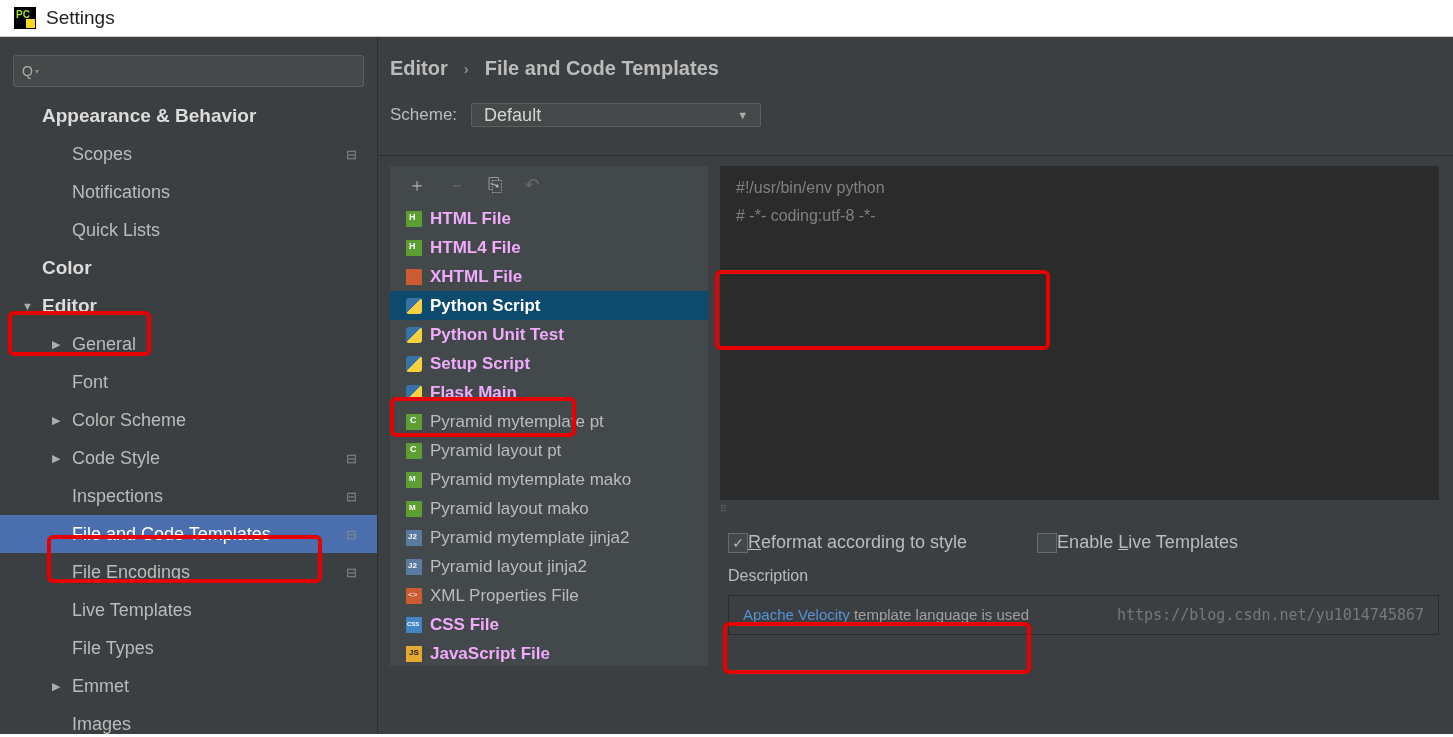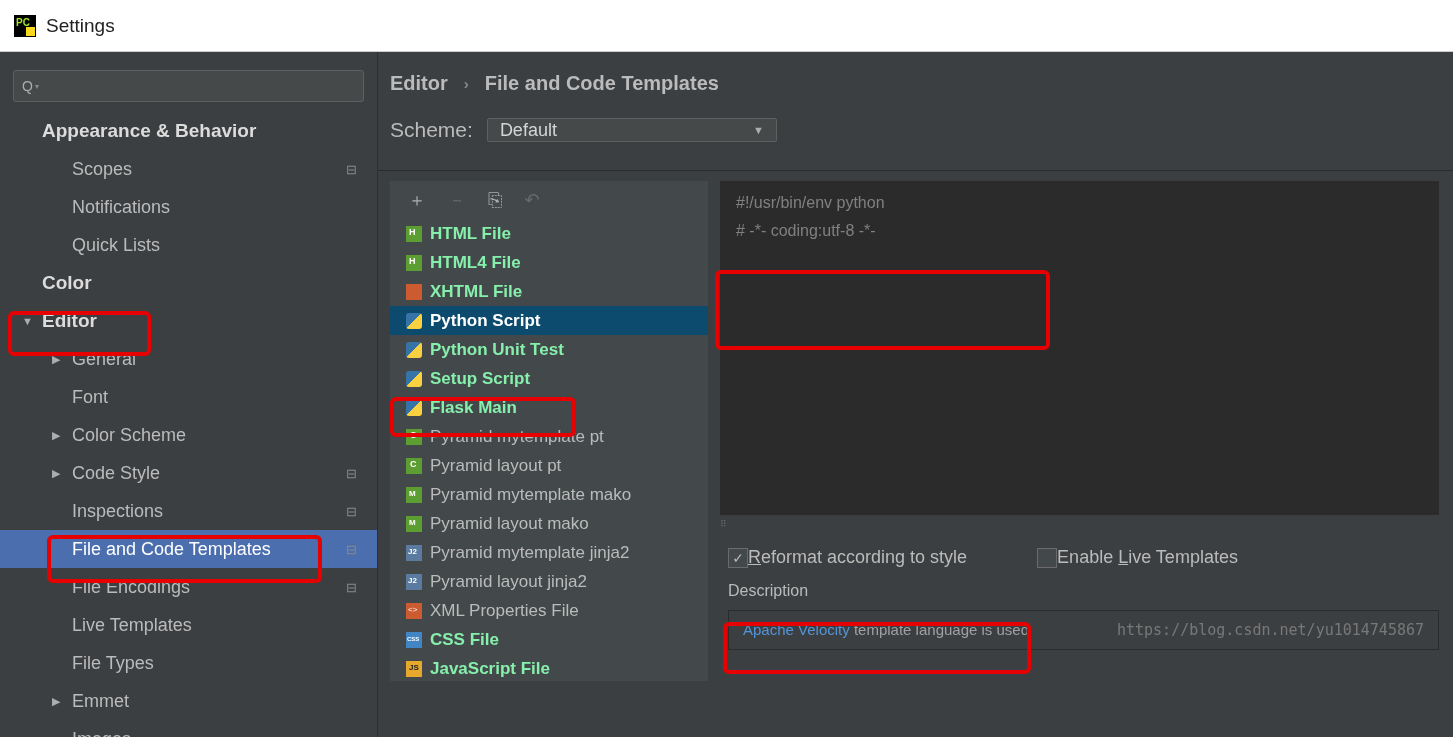--- a/index.html
+++ b/index.html
@@ -1,18 +1,18 @@
 <!DOCTYPE html>
 <html><head>
   <meta charset="utf-8">
   <style>
     * { margin: 0; padding: 0; box-sizing: border-box; font-family: "Segoe UI", Arial, sans-serif; }
     body { background: #fff; width: 1453px; height: 737px; overflow: hidden; }
     
-    .window-titlebar { display: flex; align-items: center; padding: 4px 14px; height: 52px; background: #fff; border-bottom: 1px solid #ccc; }
+    .window-titlebar { display: flex; align-items: center; padding: 4px 14px; height: 37px; background: #fff; border-bottom: 1px solid #ccc; }
     .app-icon { width: 22px; height: 22px; background: #000; position: relative; margin-right: 10px; }
     .app-icon::before { content: "PC"; position: absolute; top: 2px; left: 2px; color: #a6e22e; font-size: 10px; font-weight: bold; }
     .app-icon::after { content: ""; position: absolute; bottom: 1px; right: 1px; width: 9px; height: 9px; background: #f9d71c; }
     .window-title { font-size: 19px; color: #222; }
     
     .main-container { display: flex; height: 697px; background: #3c3f41; }
     
     .sidebar { width: 378px; background: #3c3f41; border-right: 1px solid #2d2f30; padding-top: 10px; }
     .search-box { margin: 8px 13px 10px 13px; height: 32px; background: #45494a; border: 1px solid #5e6060; border-radius: 3px; display: flex; align-items: center; padding: 0 8px; }
     .search-icon { color: #adadad; font-size: 14px; }
@@ -30,38 +30,38 @@
     .tree-item.bold.top .tree-label { font-size: 19px; }
     .arrow { font-size: 11px; color: #adadad; width: 12px; }
     .suffix-icon { position: absolute; right: 20px; color: #8a8a8a; font-size: 13px; }
 
     .highlight-box { border: 4px solid #e60000; border-radius: 6px; position: absolute; pointer-events: none; z-index: 10; }
     
     .content { flex: 1; background: #3c3f41; padding: 12px 0 0 12px; position: relative; }
     .breadcrumb { height: 38px; display: flex; align-items: center; color: #bbbbbb; font-size: 20px; font-weight: 600; gap: 16px; }
     .breadcrumb .sep { color: #888; font-size: 15px; }
     .scheme-row { display: flex; align-items: center; margin-top: 16px; gap: 14px; }
-    .scheme-label { color: #bbbbbb; font-size: 21px; }
+    .scheme-label { color: #bbbbbb; font-size: 17px; }
     .scheme-select { width: 290px; height: 24px; background: #45494a; border: 1px solid #5e6060; color: #d5d5d5; font-size: 18px; padding: 0 12px; display: flex; align-items: center; justify-content: space-between; border-radius: 2px; }
     
     .divider { height: 1px; background: #2b2b2b; margin: 28px 0 0 -12px; }
     
     .tabs { display: flex; margin-top: 12px; }
     .tab { padding: 8px 18px; color: #bbbbbb; font-size: 17px; cursor: pointer; }
     .tab.active { background: #515658; color: #fff; }
     
     .work-area { display: flex; margin-top: 10px; height: 500px; }
     .template-panel { width: 318px; background: #43494a; }
     .template-toolbar { height: 38px; display: flex; align-items: center; gap: 22px; padding-left: 18px; color: #adadad; font-size: 18px; }
     .tb-icon { cursor: pointer; }
     .tb-icon.disabled { color: #6a6a6a; }
     .template-list { }
     .template-item { display: flex; align-items: center; height: 29px; padding-left: 16px; cursor: pointer; color: #bbbbbb; font-size: 17px; }
     .template-item.selected { background: #0c4a6e; color: #fff; }
-    .template-item.bold { font-weight: 600; color: #86efac; }
+    .template-item.bold { font-weight: 600; color: #f0abfc; }
     .template-item.selected.bold { color: #fff; }
     .file-icon { width: 16px; height: 16px; margin-right: 8px; display: inline-block; position: relative; flex-shrink: 0; }
     .file-icon.html { background: #5c9e31; } 
     .file-icon.html::after { content:"H"; position:absolute; font-size:9px; color:#fff; top:1px; left:3px; font-weight:bold;}
     .file-icon.xhtml { background: #cc5b32; } 
     .file-icon.xhtml::after { content:""; }
     .file-icon.py { background: linear-gradient(135deg,#3674a7 50%,#f9d03f 50%); border-radius: 3px; }
     .file-icon.c { background: #5c9e31; }
     .file-icon.c::after { content:"C"; position:absolute; font-size:9px; color:#fff; top:1px; left:4px; font-weight:bold;}
     .file-icon.m { background: #5c9e31; }

